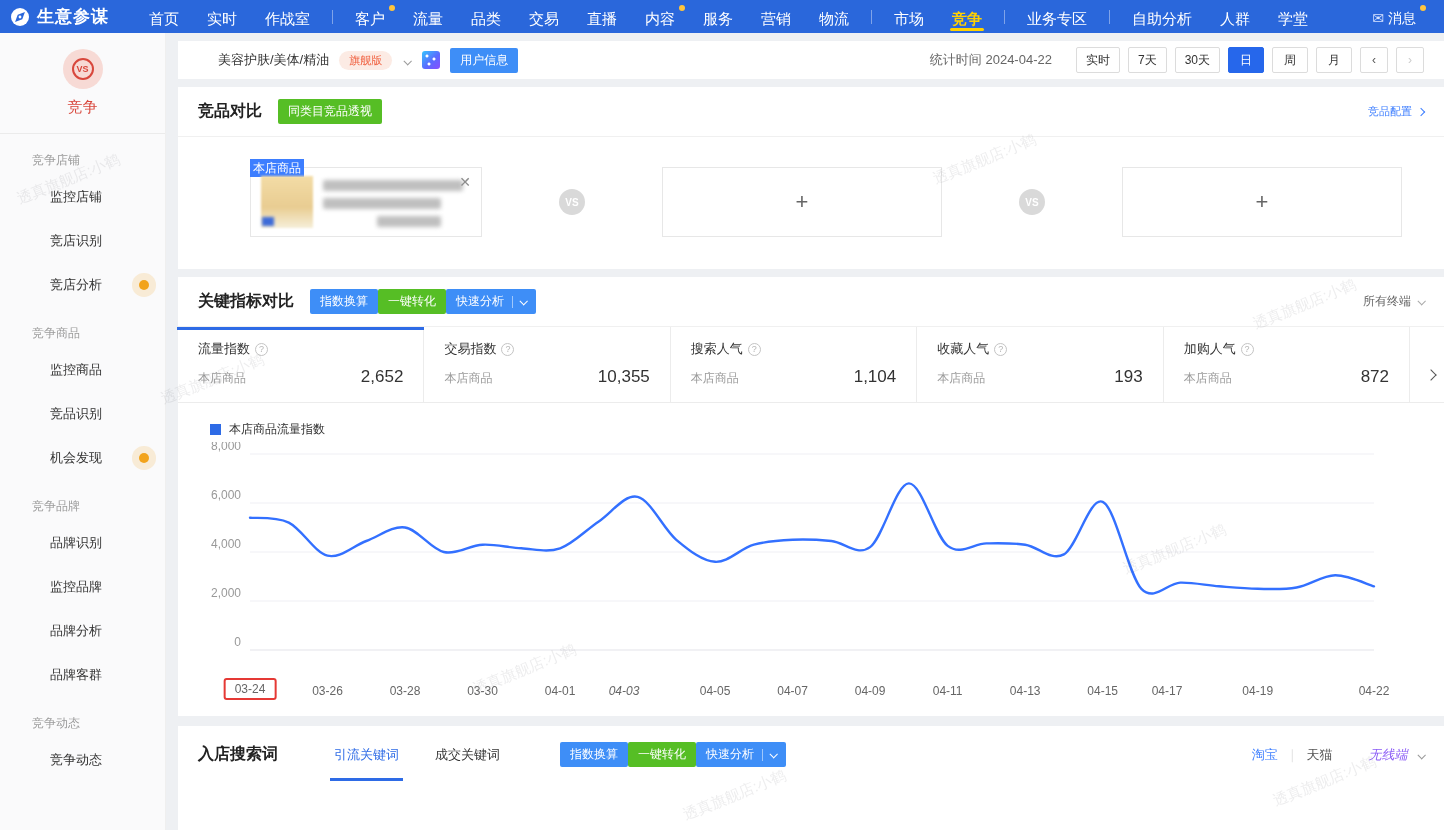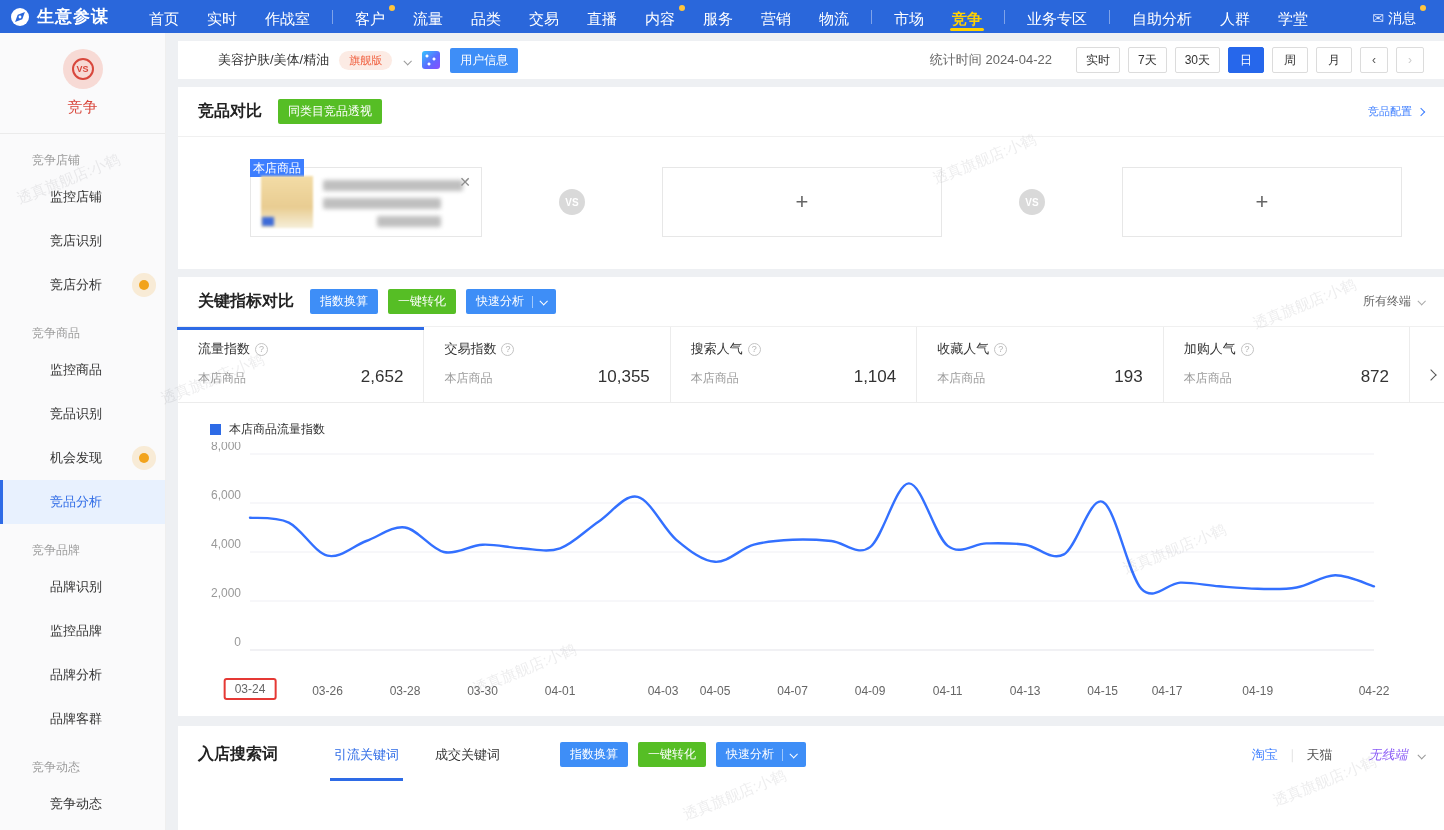--- a/index.html
+++ b/index.html
@@ -32,21 +32,21 @@
   .sb-sec { font-size:12px; color:#9B9B9B; padding:18px 0 6px 32px; }
   .sb-item { position:relative; font-size:13px; color:#333; padding:13px 0 13px 50px; cursor:pointer; }
   .sb-item.active { background:#E8F1FE; color:#2E6BE6; }
   .sb-item.active::before { content:''; position:absolute; left:0; top:0; bottom:0; width:3px; background:#2E6BE6; }
   .odot { position:absolute; right:16px; top:50%; margin-top:-5px; width:10px; height:10px; border-radius:50%; background:#F2A31B; box-shadow:0 0 0 7px rgba(242,163,27,.16); }
 
   
   .panel { background:#fff; margin-bottom:8px; }
   .panel-head { display:flex; align-items:center; padding:12px 20px; border-bottom:1px solid #F0F0F0; }
   .panel-title { font-size:16px; font-weight:bold; color:#222; margin-right:16px; white-space:nowrap; }
-  .btn { font-size:12px; color:#fff; border:none; border-radius:2px; padding:4px 10px; margin-right:10px; display:inline-flex; align-items:center; cursor:pointer; white-space:nowrap; }
+  .btn { font-size:12px; color:#fff; border:none; border-radius:2px; padding:4px 10px; display:inline-flex; align-items:center; cursor:pointer; white-space:nowrap; }
   .btn.blue { background:#3E8EF7; }
   .btn.green { background:#56BE25; }
   .btn .sep { width:1px; height:12px; background:rgba(255,255,255,.5); margin:0 7px 0 8px; }
   .chev { width:6px; height:6px; border-right:1.5px solid currentColor; border-bottom:1.5px solid currentColor; transform:rotate(45deg) translateY(-1px); display:inline-block; }
   .chev.right { transform:rotate(-45deg); }
 
   
   .toolbar { height:38px; display:flex; align-items:center; padding:0 20px 0 40px; }
   .cat-label { font-size:13px; color:#333; }
   .ver-pill { background:#FCEBE4; color:#F0603F; font-size:11px; padding:2px 10px; border-radius:11px; margin-left:10px; }
@@ -169,21 +169,20 @@
     <div class="sb-divider"></div>
     <div id="sidebar-sections">
         <div class="sb-sec">竞争店铺</div>
         <div class="sb-item"><span>监控店铺</span></div>
         <div class="sb-item"><span>竞店识别</span></div>
         <div class="sb-item"><span>竞店分析</span><span class="odot"></span></div>
         <div class="sb-sec">竞争商品</div>
         <div class="sb-item"><span>监控商品</span></div>
         <div class="sb-item"><span>竞品识别</span></div>
         <div class="sb-item"><span>机会发现</span><span class="odot"></span></div>
-        <div class="sb-item active"><span>竞品分析</span></div>
         <div class="sb-sec">竞争品牌</div>
         <div class="sb-item"><span>品牌识别</span></div>
         <div class="sb-item"><span>监控品牌</span></div>
         <div class="sb-item"><span>品牌分析</span></div>
         <div class="sb-item"><span>品牌客群</span></div>
         <div class="sb-sec">竞争动态</div>
         <div class="sb-item"><span>竞争动态</span></div>
       </div>
   </div>
 
@@ -331,21 +330,21 @@
             <text x="37" y="8" text-anchor="end" fill="#999" font-size="12">8,000</text>
             <path d="M46 75.69999999999999 C52.5 76.5 71.8 74.3 84.8 80.6 C97.7 86.9 110.6 110.6 123.5 113.7 C136.4 116.7 149.4 103.7 162.3 99.0 C175.2 94.3 188.1 83.7 201.0 85.5 C214.0 87.3 226.9 107.1 239.8 110.0 C252.7 112.9 265.6 103.3 278.6 102.7 C291.5 102.0 304.4 105.7 317.3 106.3 C330.2 106.9 343.1 110.8 356.1 106.3 C369.0 101.8 381.9 88.0 394.8 79.4 C407.7 70.8 420.7 51.8 433.6 54.9 C446.5 57.9 459.4 86.9 472.3 97.8 C485.3 108.6 498.2 119.0 511.1 119.8 C524.0 120.6 536.9 106.3 549.9 102.7 C562.8 99.0 575.7 98.4 588.6 97.8 C601.5 97.1 614.5 97.8 627.4 99.0 C640.3 100.2 653.2 114.7 666.1 105.1 C679.1 95.5 692.0 41.6 704.9 41.4 C717.8 41.2 730.7 93.9 743.7 103.9 C756.6 113.9 769.5 101.6 782.4 101.4 C795.3 101.2 808.3 100.8 821.2 102.7 C834.1 104.5 847.0 119.6 859.9 112.4 C872.9 105.3 885.8 54.1 898.7 59.8 C911.6 65.5 924.5 133.3 937.4 146.8 C950.4 160.2 963.3 141.0 976.2 140.6 C989.1 140.2 1002.0 143.3 1015.0 144.3 C1027.9 145.3 1040.8 146.5 1053.7 146.8 C1066.6 147.0 1079.6 147.8 1092.5 145.5 C1105.4 143.3 1118.3 133.5 1131.2 133.3 C1144.2 133.1 1163.5 142.5 1170.0 144.3" fill="none" stroke="#3370FF" stroke-width="2.4" stroke-linecap="round"></path>
           </svg>
       </div>
       <div id="x-axis">
           <span class="xlab xhl" style="left: 46px;">03-24</span>
           <span class="xlab" style="left: 123.517px;">03-26</span>
           <span class="xlab" style="left: 201.034px;">03-28</span>
           <span class="xlab" style="left: 278.552px;">03-30</span>
           <span class="xlab" style="left: 356.069px;">04-01</span>
-          <span class="xlab" style="left: 459px;">04-03</span>
+          <span class="xlab" style="left: 420px; font-style: italic;">04-03</span>
           <span class="xlab" style="left: 511.103px;">04-05</span>
           <span class="xlab" style="left: 588.621px;">04-07</span>
           <span class="xlab" style="left: 666.138px;">04-09</span>
           <span class="xlab" style="left: 743.655px;">04-11</span>
           <span class="xlab" style="left: 821.172px;">04-13</span>
           <span class="xlab" style="left: 898.69px;">04-15</span>
           <span class="xlab" style="left: 963px;">04-17</span>
           <span class="xlab" style="left: 1053.72px;">04-19</span>
           <span class="xlab" style="left: 1170px;">04-22</span>
         </div>

